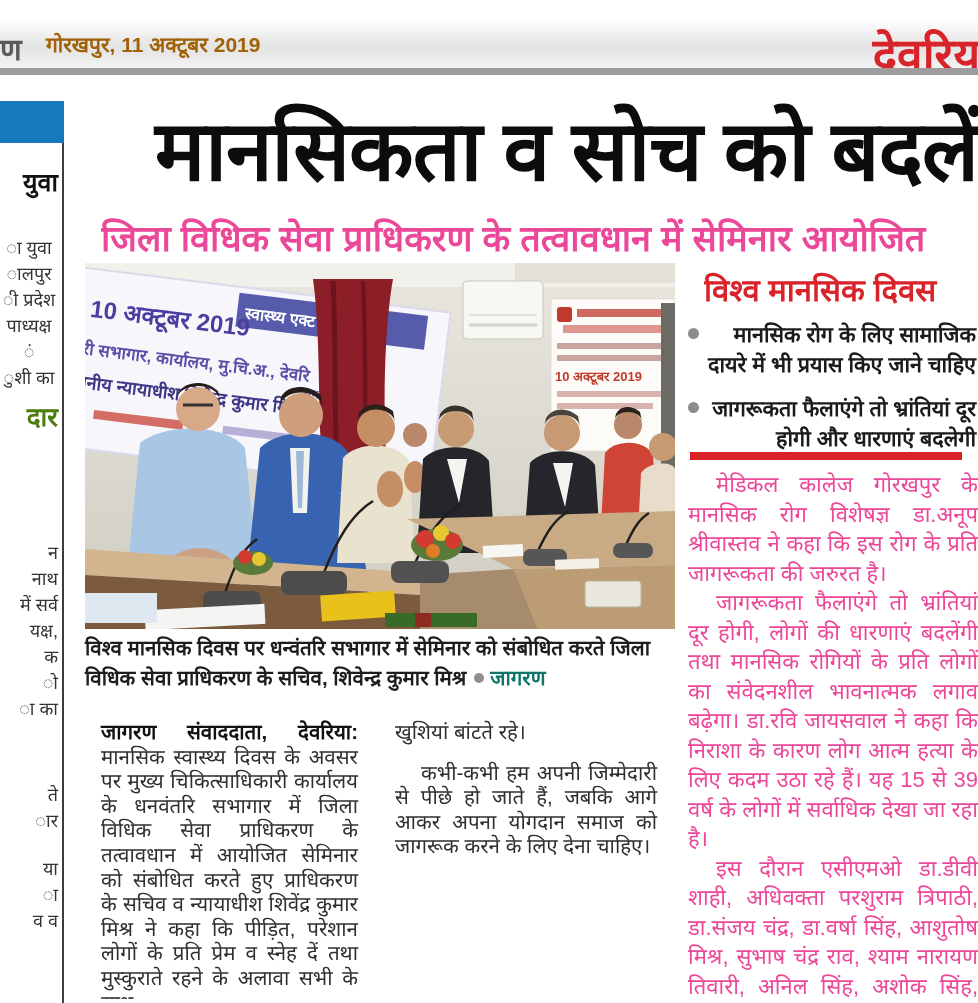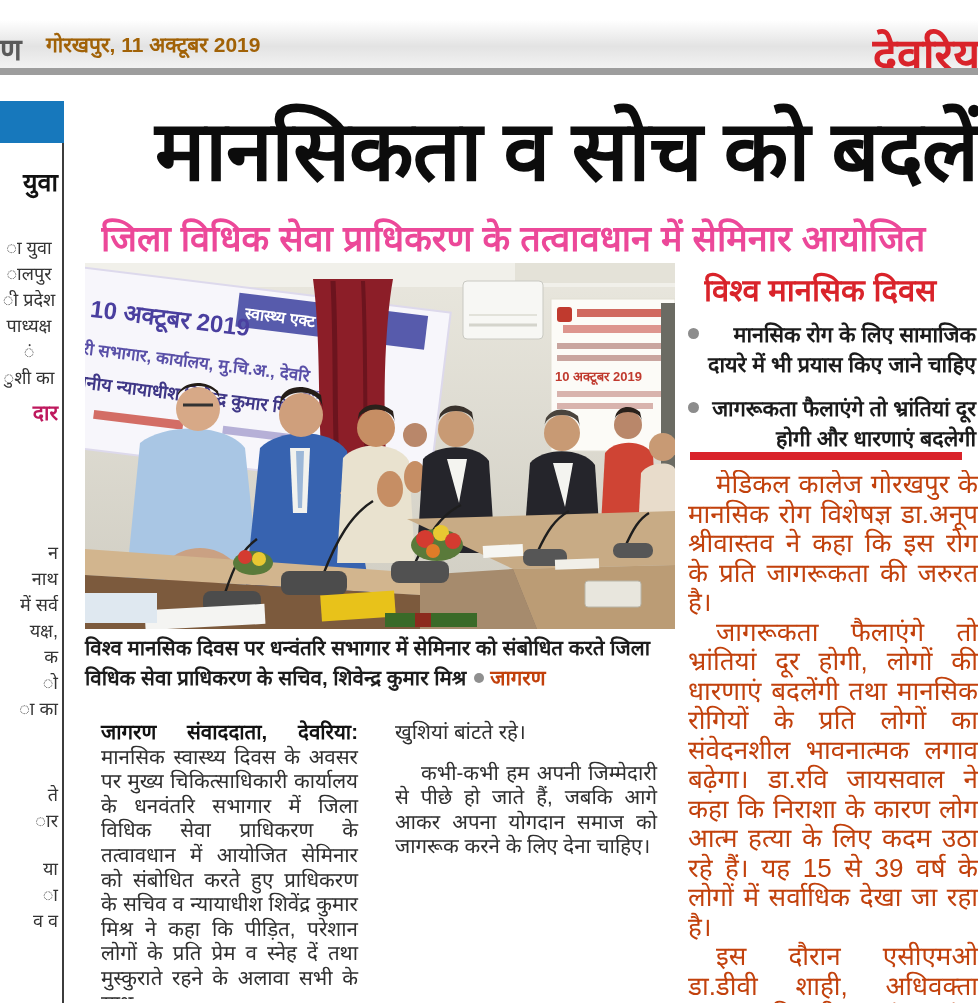--- a/index.html
+++ b/index.html
@@ -18,56 +18,56 @@
   .edition{right:-14px;top:22px;font-size:46px;font-weight:bold;color:#d9232a;}
   .hdr-rule{left:0;top:68px;width:978px;height:7px;background:#9d9d9d;}
 
   
   .sb-blue{left:0;top:101px;width:64px;height:42px;background:#1778bc;}
   .sb-rule{left:62px;top:143px;width:2px;height:860px;background:#3c3c3c;}
   .sb{left:0;width:58px;text-align:right;color:#2e2e2e;}
   .sb-h1{top:156px;font-size:25px;font-weight:bold;color:#111;margin-top:8px;}
   .sb-small{font-size:18px;line-height:26px;color:#333;}
   .sb-top{top:235px;text-align:center;}
-  .sb-h2{top:398px;font-size:21px;font-weight:bold;color:#be185d;}
+  .sb-h2{top:398px;font-size:26px;font-weight:bold;color:#4d7c0f;}
   .sb-bot1{top:540px;}
   .sb-bot2{top:782px;}
   .sb-bot3{top:856px;}
 
   
   .headline{left:90px;top:92px;width:888px;height:122px;font-size:84px;line-height:118px;
     font-weight:900;color:#0c0c0c;white-space:nowrap;overflow:hidden;letter-spacing:-1px;text-align:right;}
   .subheadline{left:101px;top:213px;width:880px;font-size:36px;font-weight:bold;color:#ec4899;white-space:nowrap;overflow:hidden;}
 
   
   .photo{left:85px;top:263px;width:590px;height:366px;overflow:hidden;background:#d8d6cc;}
 
   
   .caption{left:85px;top:633px;width:592px;font-size:20.5px;line-height:30px;
     font-weight:600;color:#1d1d1d;text-align:left;}
   .cap-dot{display:inline-block;width:10px;height:10px;border-radius:50%;background:#8f8f8f;margin:0 6px 2px 8px;}
-  .cap-credit{font-weight:600;color:#c2410c;}
+  .cap-credit{font-weight:600;color:#0f766e;}
 
   
   .bodycol{font-size:20.5px;line-height:24.6px;color:#2f2f2f;text-align:justify;}
   .col-left{left:85px;top:704px;width:289px;height:295px;overflow:hidden;}
   .col-mid{left:379px;top:704px;width:294px;height:295px;overflow:hidden;}
   .lead-in{font-weight:bold;color:#111;}
   .bodycol p{margin:16px;}
   .bodycol p.indent{text-indent:26px;}
 
   
   .ibox-title{left:688px;top:268px;width:286px;font-size:31px;font-weight:bold;color:#d9232a;white-space:nowrap;overflow:hidden;margin-left:16px;}
   .ibox-bullets{left:688px;top:320px;width:288px;}
   .bullet-row{display:flex;margin-bottom:14px;}
   .bullet-dot{flex:0 0 11px;width:11px;height:11px;border-radius:50%;background:#8c8c8c;margin:8px 9px 0 0;}
   .bullet-text{font-size:21.5px;line-height:30px;font-weight:bold;color:#1b1b1b;text-align:right;}
   .ibox-bar{left:690px;top:452px;width:272px;height:8px;background:#d9232a;}
   .col-right{left:688px;top:470px;width:290px;height:533px;overflow:hidden;
-    font-size:26px;line-height:29.5px;color:#c2410c;text-align:justify;}
+    font-size:22px;line-height:29.5px;color:#ec4899;text-align:justify;}
   .col-right p{margin:0;text-indent:28px;}
 </style>
 </head>
 <body>
 
 <div class="abs hdr-band"></div>
 <div class="abs masthead-frag">ण</div>
 <div class="abs dateline">गोरखपुर, 11 अक्टूबर 2019</div>
 <div class="abs edition">देवरिया</div>
 <div class="abs hdr-rule"></div>

